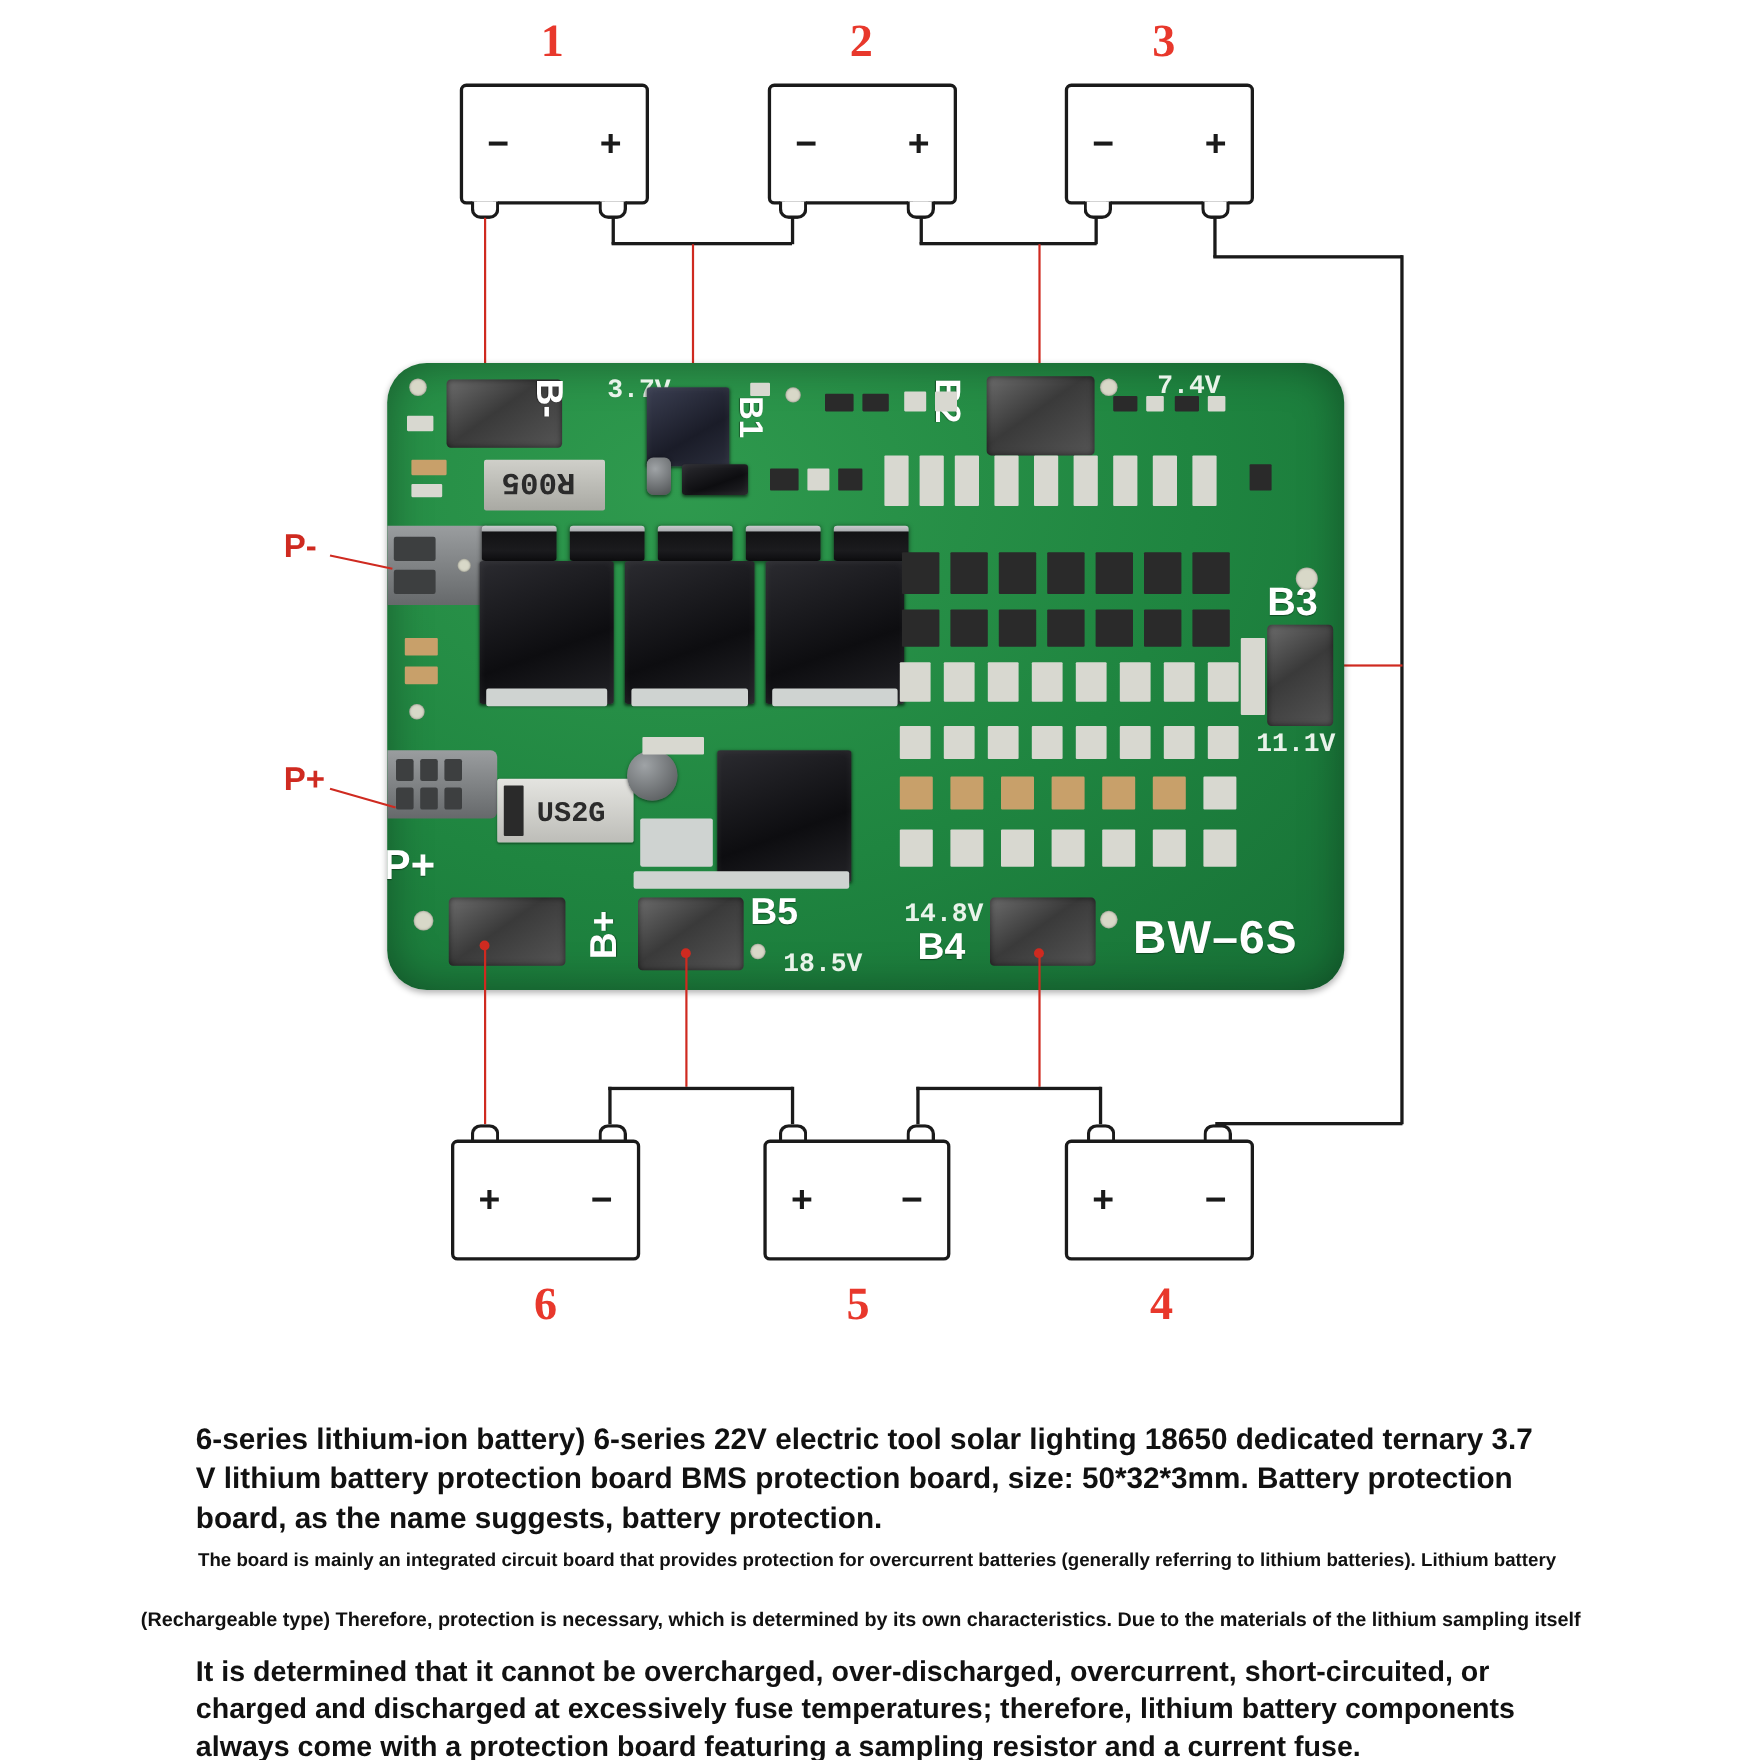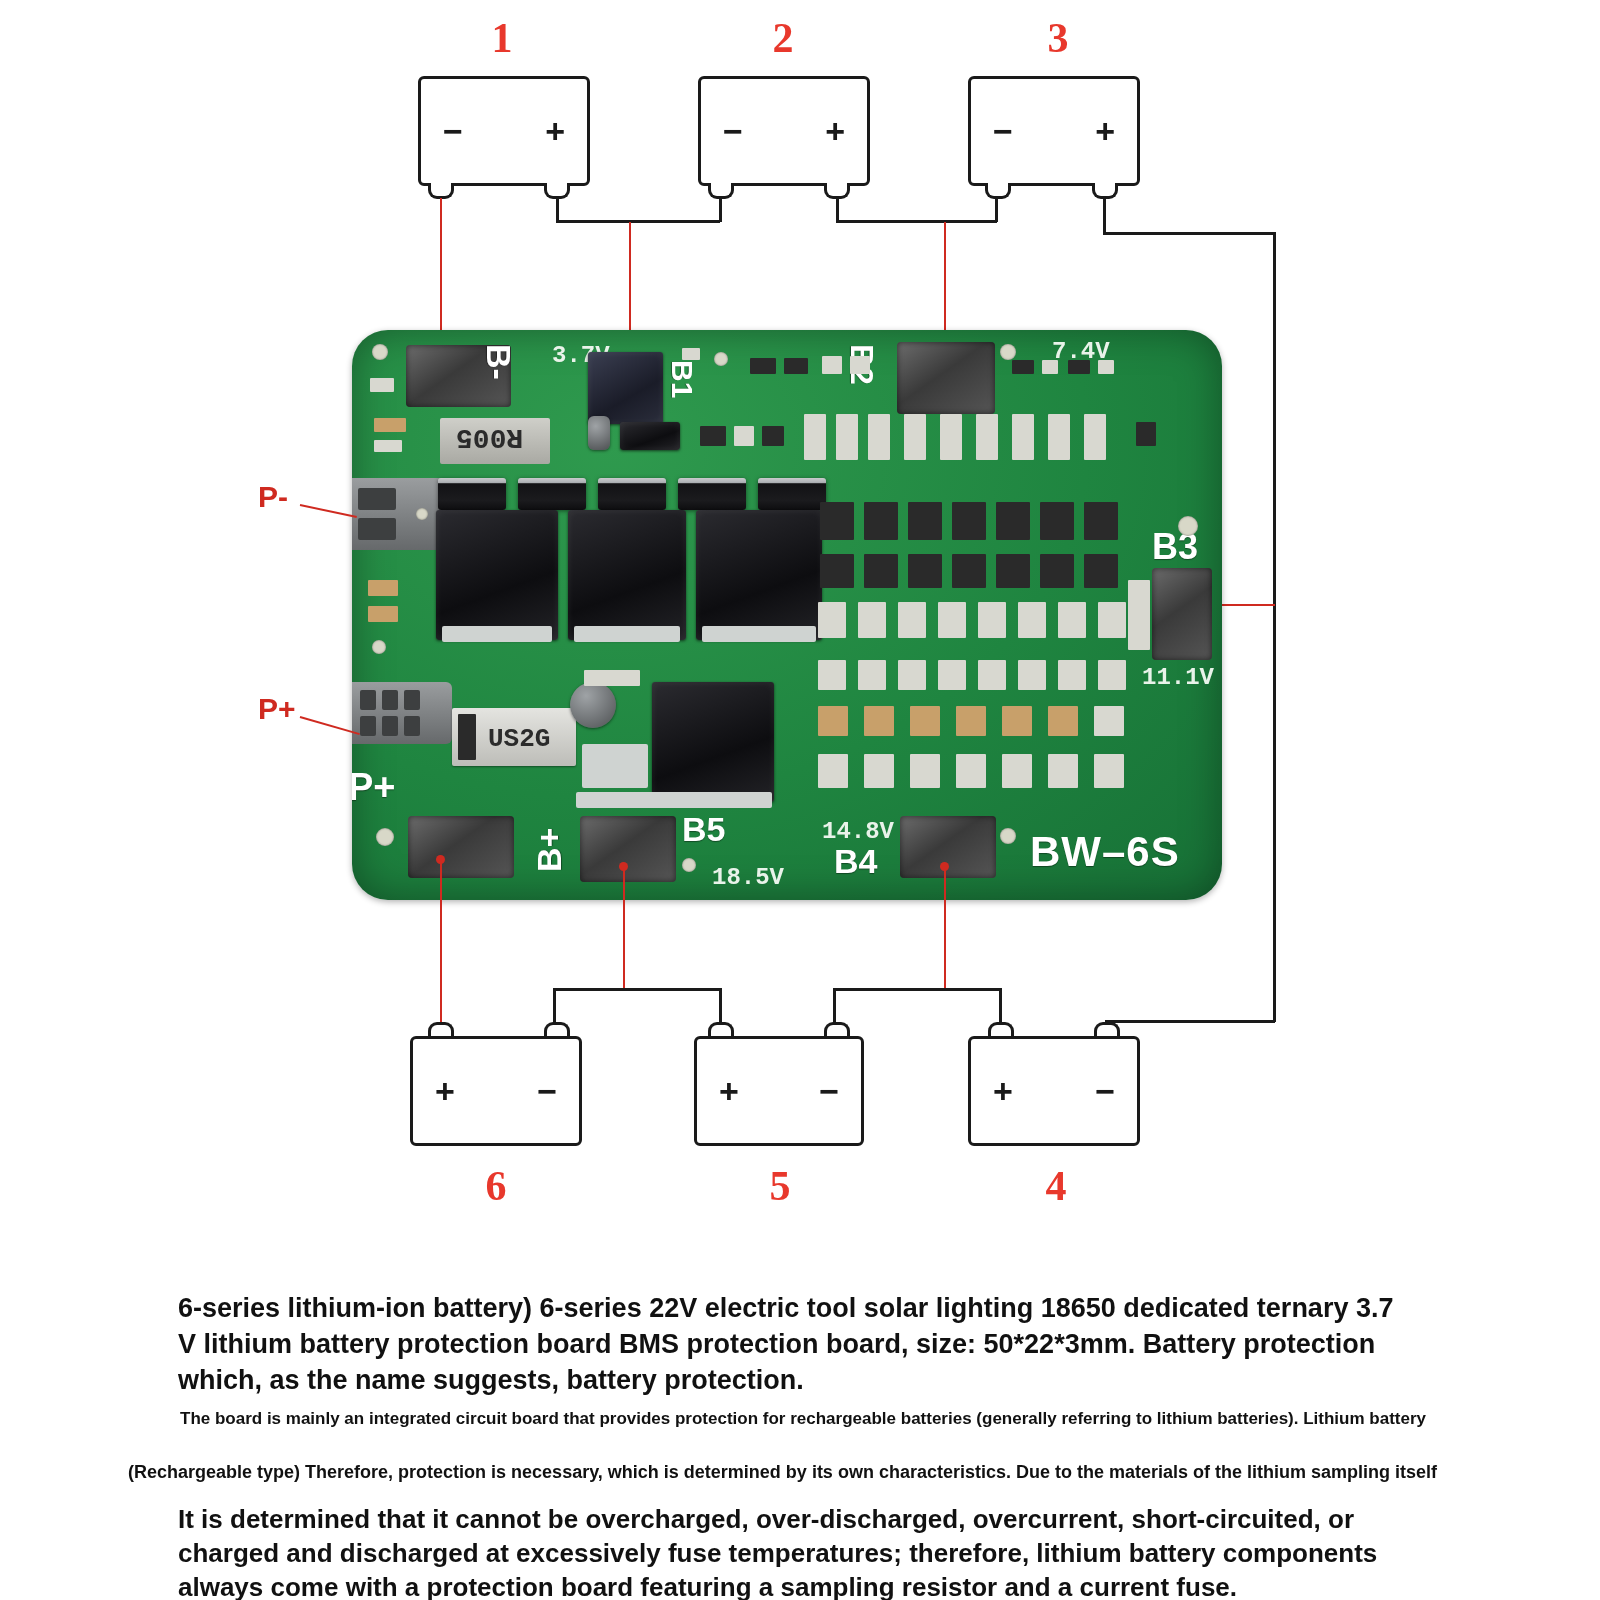--- a/index.html
+++ b/index.html
@@ -461,22 +461,22 @@
     <span class="sign left">+</span>
     <span class="sign right">−</span>
   </div>
 
   <div class="cellnum" style="left:466px; top:1162px;">6</div>
   <div class="cellnum" style="left:750px; top:1162px;">5</div>
   <div class="cellnum" style="left:1026px; top:1162px;">4</div>
 
   <div id="caption">
     <div class="cap-big" style="left:178px; top:10px; width:1230px; font-size:27px;">6-series lithium-ion battery) 6-series 22V electric tool solar lighting 18650 dedicated ternary 3.7</div>
-    <div class="cap-big" style="left:178px; top:46px; width:1230px; font-size:27px;">V lithium battery protection board BMS protection board, size: 50*22*3mm. Battery protection</div>
-    <div class="cap-big" style="left:178px; top:82px; width:1230px; font-size:27px;">which, as the name suggests, battery protection.</div>
-    <div class="cap-small" style="left:180px; top:128px; width:1280px; font-size:17px;">The board is mainly an integrated circuit board that provides protection for rechargeable batteries (generally referring to lithium batteries). Lithium battery</div>
+    <div class="cap-big" style="left:178px; top:46px; width:1230px; font-size:27px;">V lithium battery protection board BMS protection board, size: 50*32*3mm. Battery protection</div>
+    <div class="cap-big" style="left:178px; top:82px; width:1230px; font-size:27px;">board, as the name suggests, battery protection.</div>
+    <div class="cap-small" style="left:180px; top:128px; width:1280px; font-size:17px;">The board is mainly an integrated circuit board that provides protection for overcurrent batteries (generally referring to lithium batteries). Lithium battery</div>
     <div class="cap-small" style="left:128px; top:180px; width:1380px; font-size:18px;">(Rechargeable type) Therefore, protection is necessary, which is determined by its own characteristics. Due to the materials of the lithium sampling itself</div>
     <div class="cap-big" style="left:178px; top:222px; width:1250px; font-size:26px;">It is determined that it cannot be overcharged, over-discharged, overcurrent, short-circuited, or</div>
     <div class="cap-big" style="left:178px; top:256px; width:1250px; font-size:26px;">charged and discharged at excessively fuse temperatures; therefore, lithium battery components</div>
     <div class="cap-big" style="left:178px; top:290px; width:1250px; font-size:26px;">always come with a protection board featuring a sampling resistor and a current fuse.</div>
   </div>
 
 </div>
 
 </body></html>

